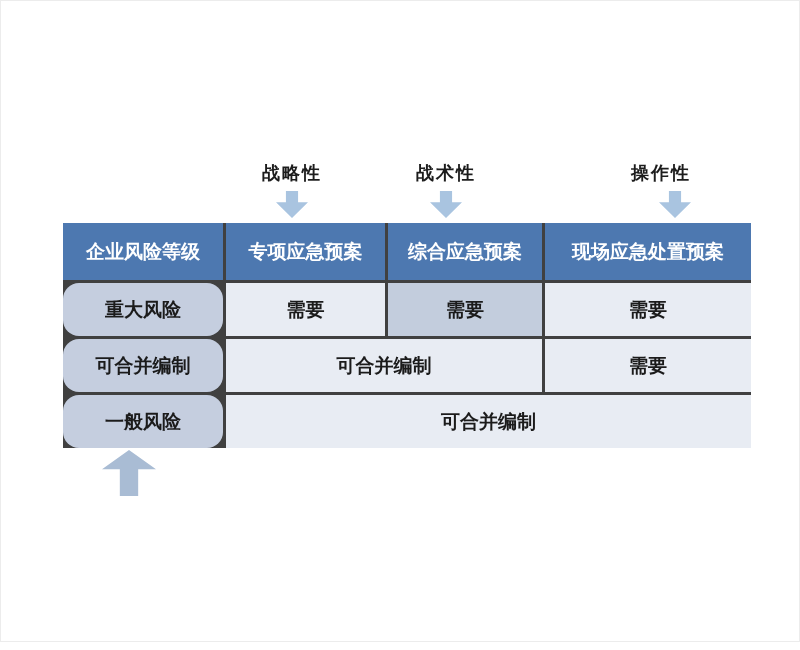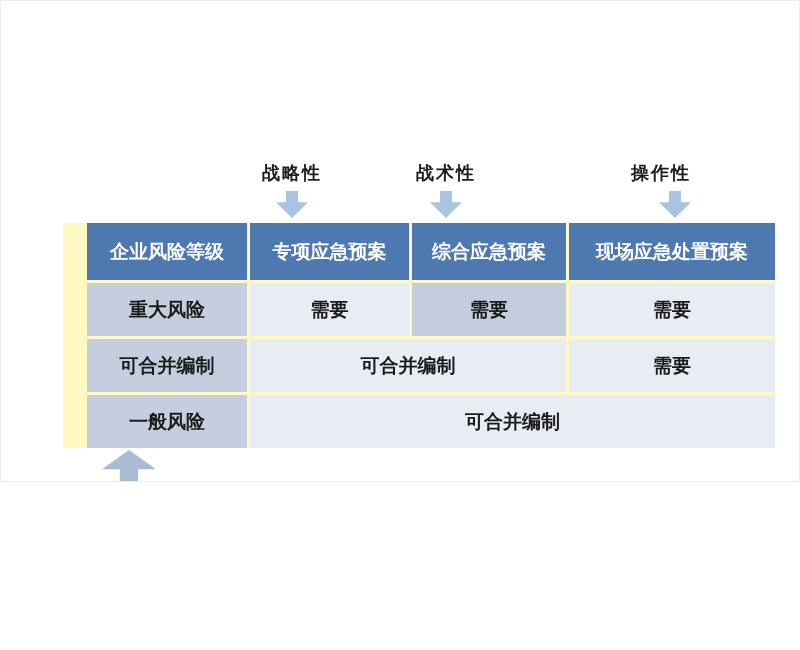--- a/index.html
+++ b/index.html
@@ -4,21 +4,21 @@
 <style>
   html, body {
     margin: 0;
     padding: 0;
     background: #ffffff;
     font-family: "Liberation Sans", sans-serif;
   }
   .canvas {
     position: relative;
     width: 800px;
-    height: 482px;
+    height: 642px;
     background: #ffffff;
     border: 1px solid #ececec;
     box-sizing: border-box;
     overflow: hidden;
   }
 
   
   .top-anno {
     position: absolute;
     top: 160px;
@@ -48,39 +48,39 @@
 
   
   .risk-table {
     position: absolute;
     left: 62px;
     top: 222px;
     display: grid;
     grid-template-columns: 160px 159px 154px 206px;
     grid-template-rows: 57px 53px 53px 53px;
     gap: 3px;
-    background: #fef9c3;
-    padding-left: 24px;
+    background: #404040;
   }
   .cell {
     display: flex;
     align-items: center;
     justify-content: center;
     font-size: 19px;
     font-weight: bold;
     white-space: nowrap;
   }
   .cell.header {
     background: #4d78b0;
     color: #ffffff;
     font-size: 19px;
   }
   .cell.level {
     background: #c5cedf;
     color: #1b1b1b;
+    border-radius: 16px;
   }
   .cell.light {
     background: #e8ecf3;
     color: #1b1b1b;
   }
   .cell.highlight {
     background: #c3cddd;
     color: #1b1b1b;
   }
   .span2 { grid-column: span 2; }

